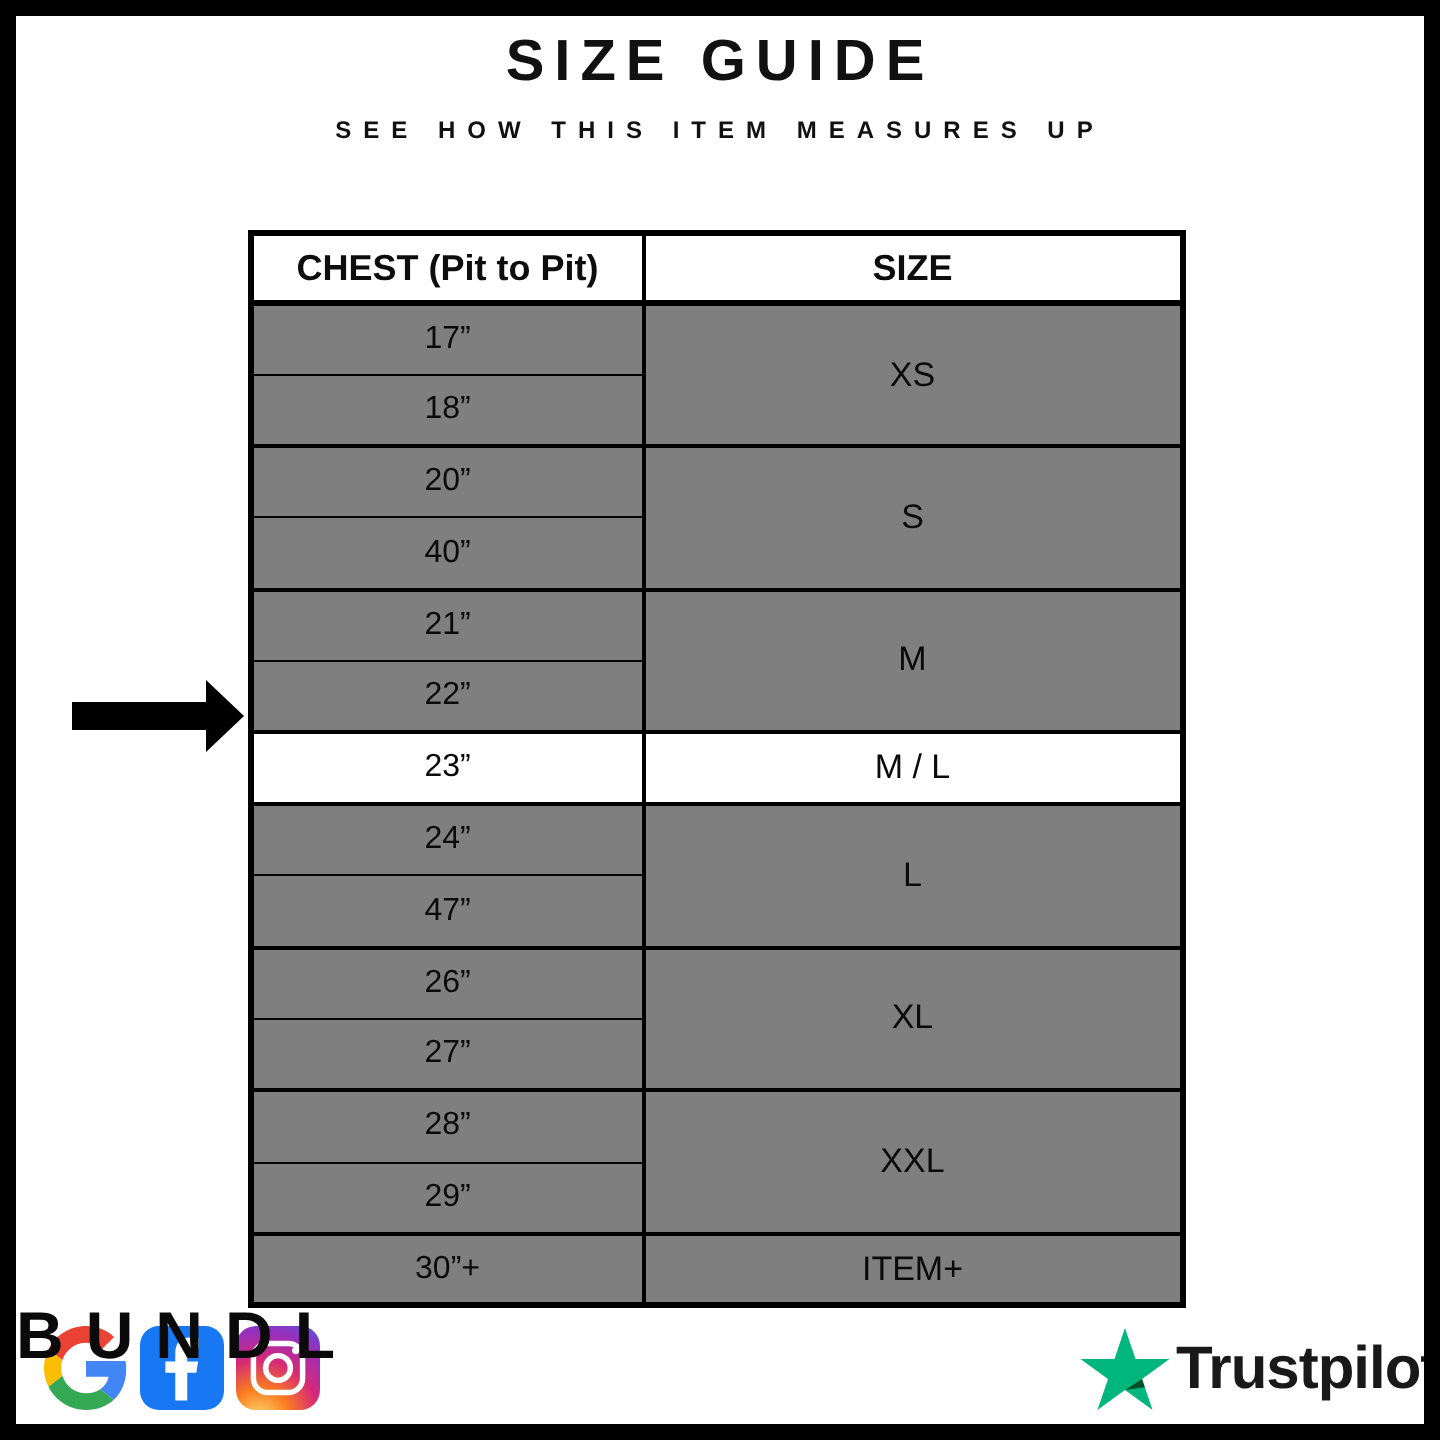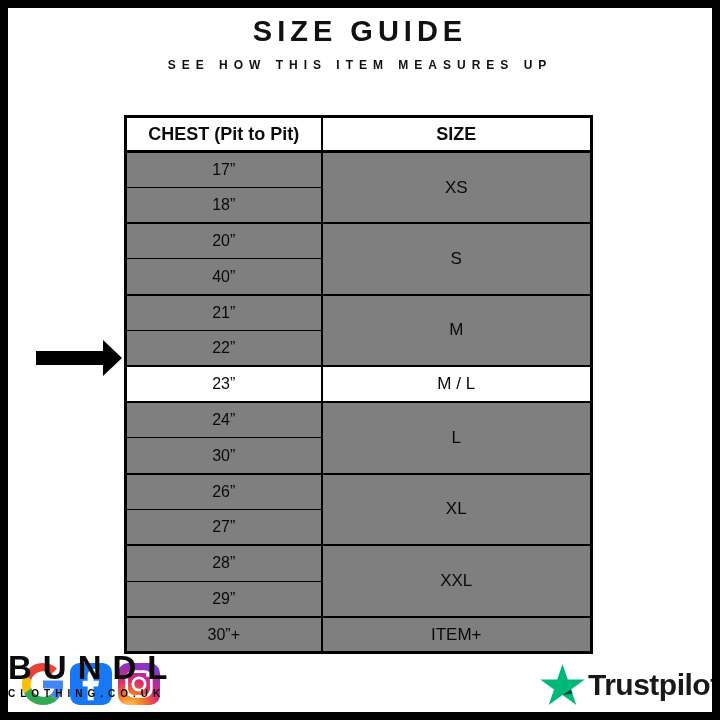--- a/index.html
+++ b/index.html
@@ -151,21 +151,21 @@
       </tr>
       <tr class="group-start highlighted">
         <td class="chest-cell">23”</td>
         <td class="size-cell" rowspan="1">M / L</td>
       </tr>
       <tr class="group-start">
         <td class="chest-cell">24”</td>
         <td class="size-cell" rowspan="2">L</td>
       </tr>
       <tr class="sub-row">
-        <td class="chest-cell">30”</td>
+        <td class="chest-cell">47”</td>
       </tr>
       <tr class="group-start">
         <td class="chest-cell">26”</td>
         <td class="size-cell" rowspan="2">XL</td>
       </tr>
       <tr class="sub-row">
         <td class="chest-cell">27”</td>
       </tr>
       <tr class="group-start">
         <td class="chest-cell">28”</td>
@@ -210,21 +210,20 @@
       <rect width="40" height="40" rx="9.5" fill="url(#igGrad)"></rect>
       <rect x="8.3" y="8.3" width="23.4" height="23.4" rx="6.8" fill="none" stroke="#ffffff" stroke-width="2.6"></rect>
       <circle cx="20" cy="20" r="5.9" fill="none" stroke="#ffffff" stroke-width="2.6"></circle>
       <circle cx="28.4" cy="11.7" r="1.7" fill="#ffffff"></circle>
     </svg>
   </span>
 </div>
 
 <div class="brand">
   <div class="brand-name">BUNDL</div>
-  <div class="brand-domain">CLOTHING.CO.UK</div>
 </div>
 
 <div class="trustpilot">
   <span>
     <svg viewBox="0 0 126 116" aria-hidden="true">
       <path d="M126 43.9H77.9L63 0 48.1 43.9H0l39 28.2-15 43.9 39-28.2 39 28.2-14.9-43.9z" fill="#00b67a"></path>
       <path d="M63 87.8l24.1-15.7 3.8 11.6z" fill="#005128"></path>
     </svg>
   </span>
   <span class="trustpilot-label">Trustpilot</span>

